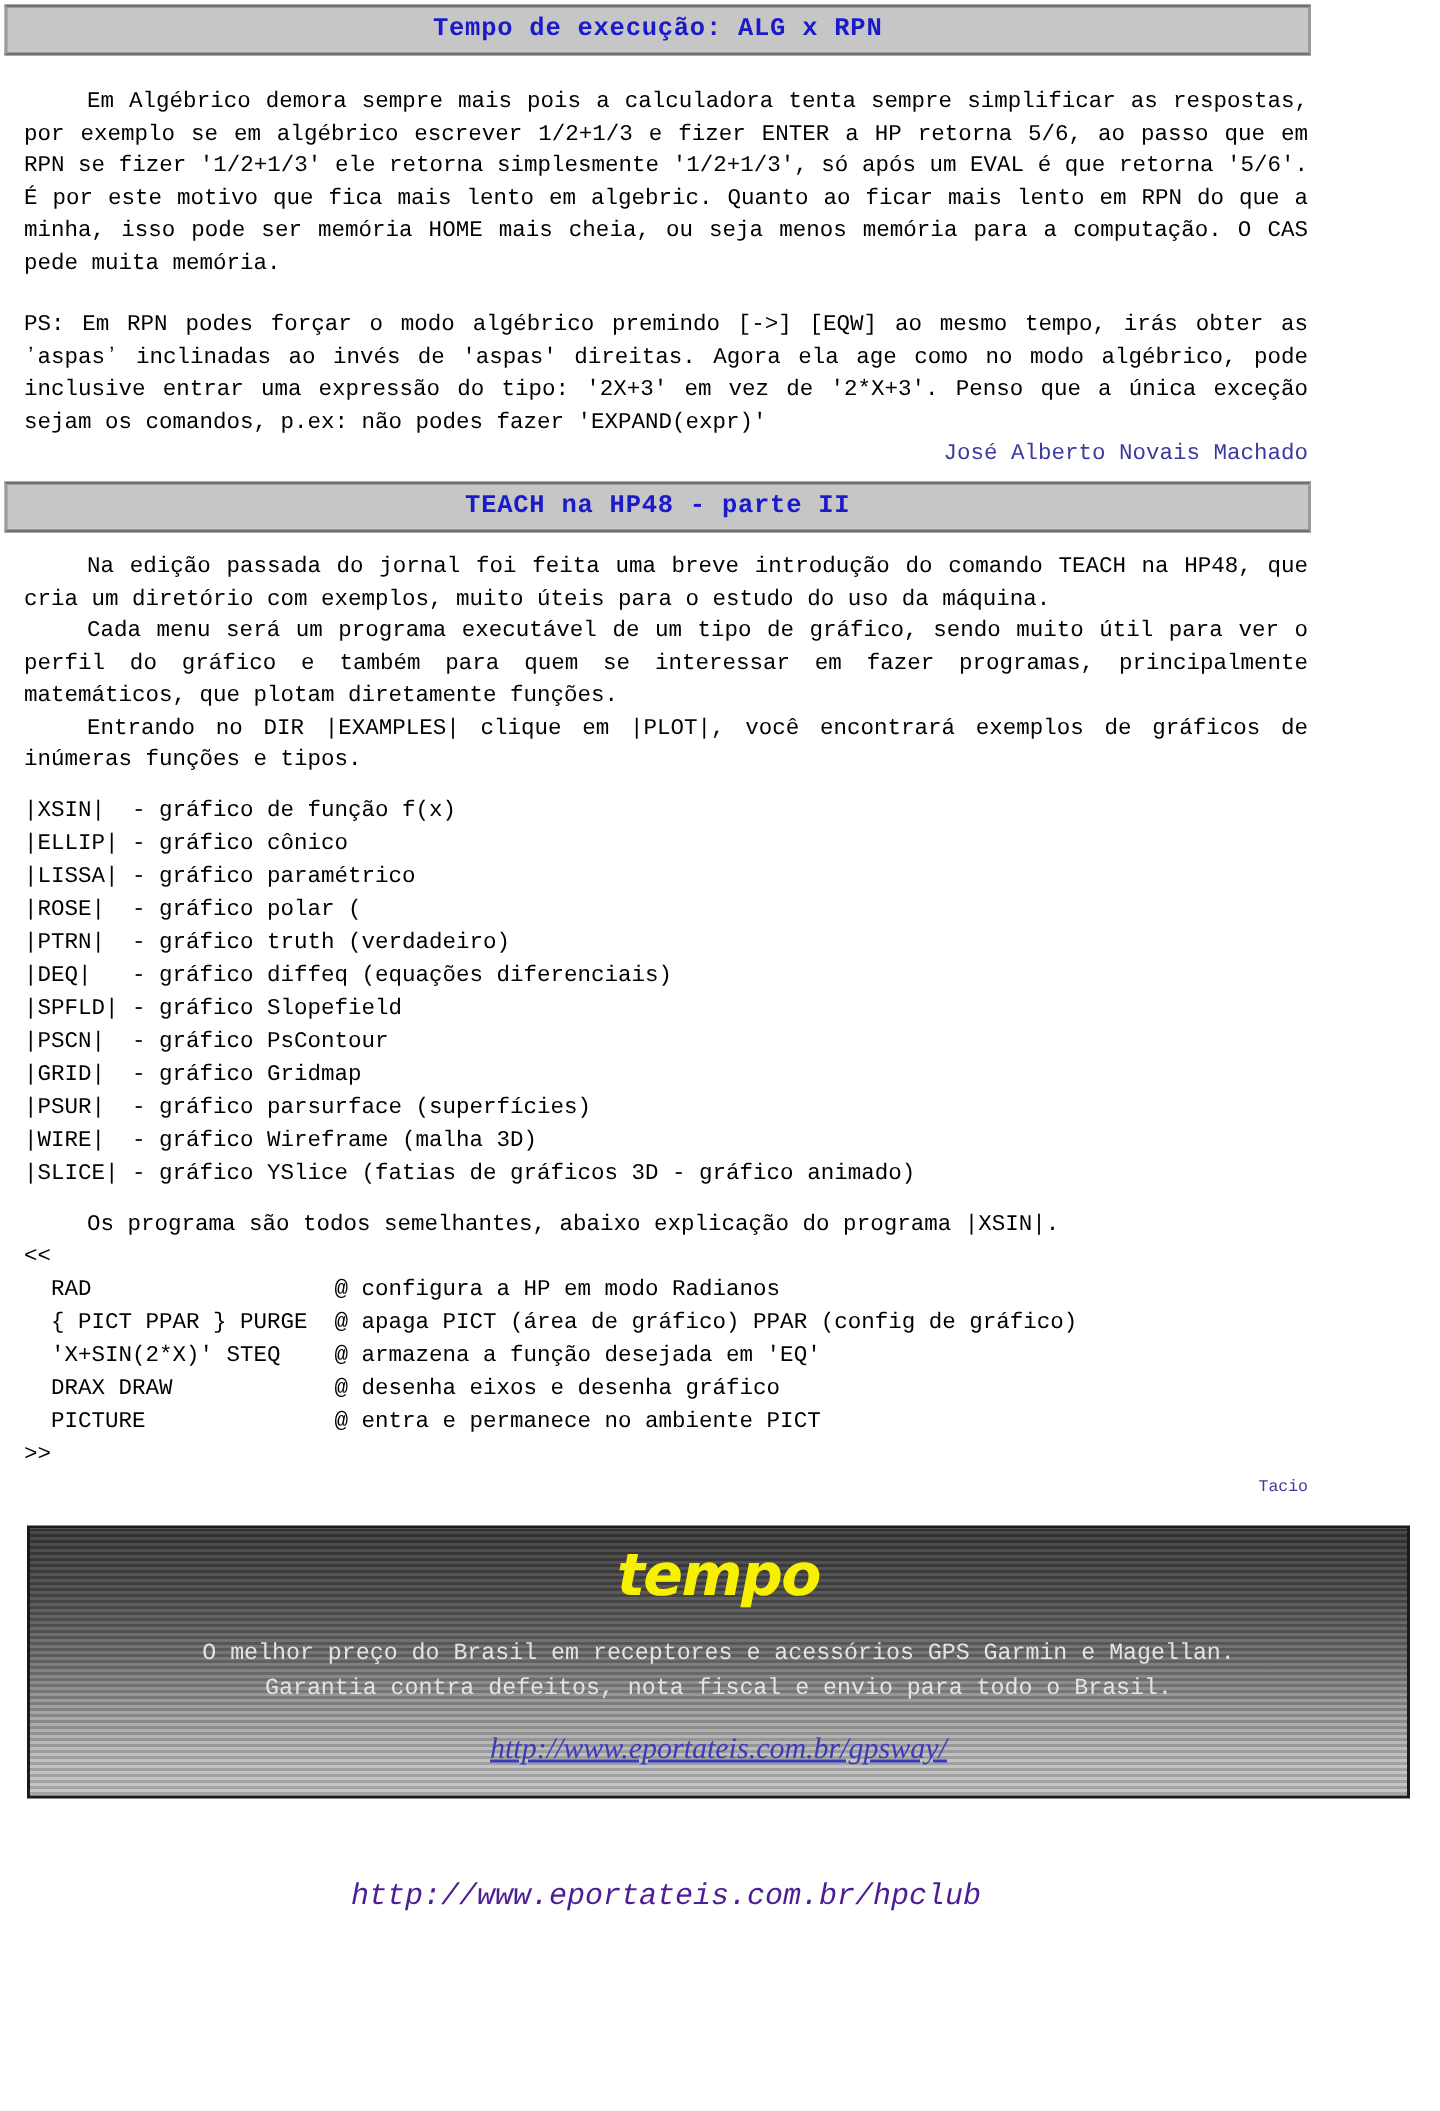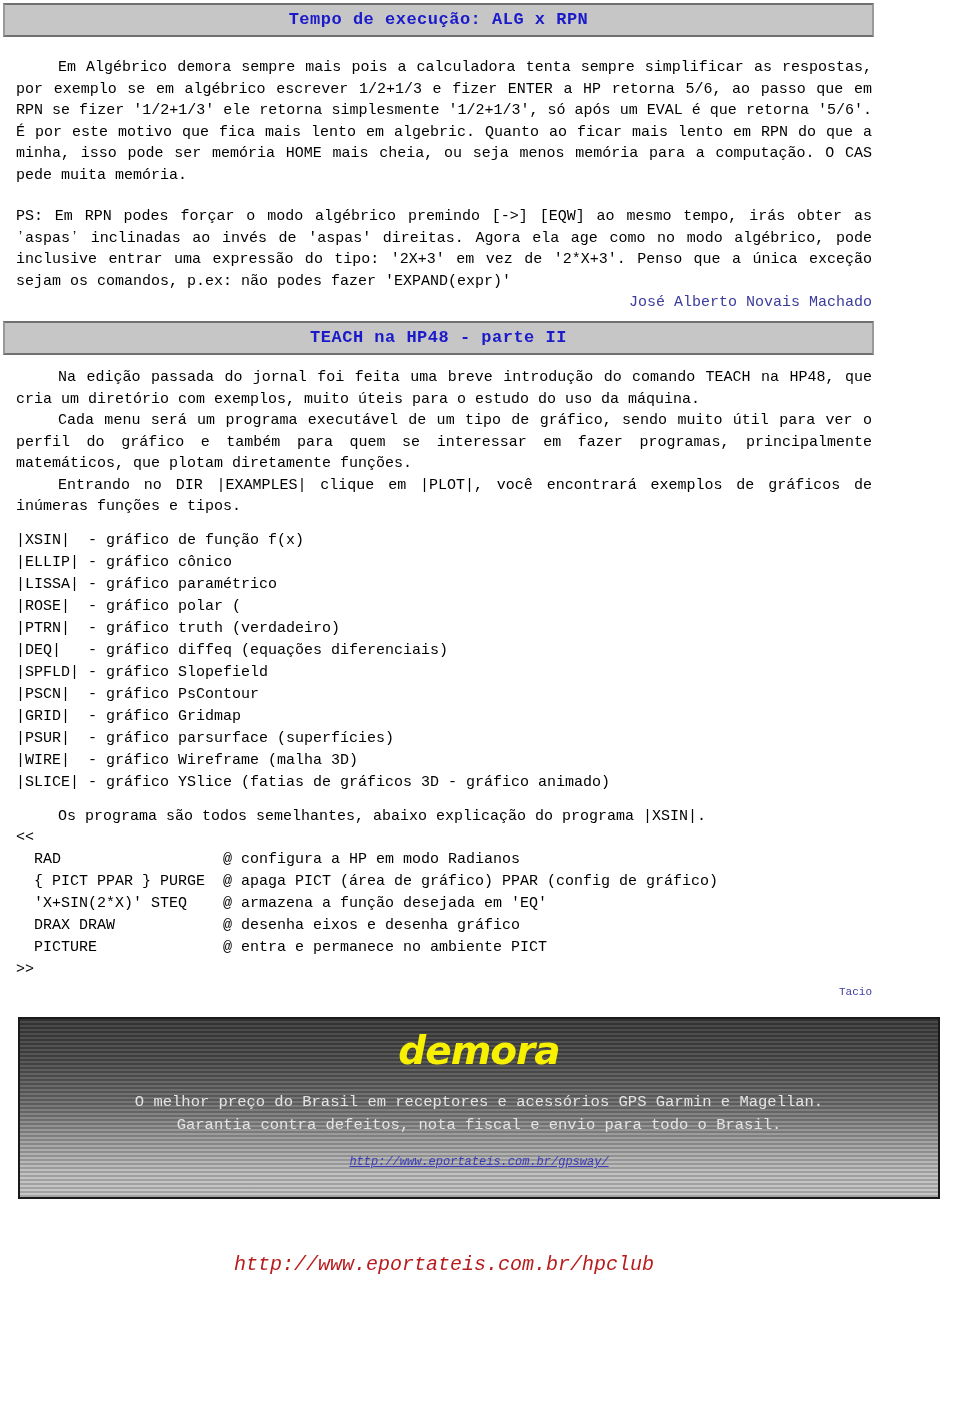--- a/index.html
+++ b/index.html
@@ -138,38 +138,38 @@
   }
   .banner-text {
     margin-top: 18px;
     font-family: "Liberation Mono", "DejaVu Sans Mono", monospace;
     font-size: 15.5px;
     color: #e4e4e4;
     line-height: 23px;
   }
   .banner-link {
     margin-top: 18px;
-    font-family: Liberation Mono, monospace;
+    font-family: Liberation Serif, serif;
     font-style: italic;
-    font-size: 12px;
+    font-size: 20px;
     color: #3b3bbb;
     text-decoration: underline;
     display: inline-block;
   }
 
   
   .footer {
     text-align: center;
     margin-top: 54px;
   }
   .footer-link {
     font-family: "Liberation Mono", "DejaVu Sans Mono", monospace;
     font-style: italic;
     font-size: 20px;
-    color: #b91c1c;
+    color: #4c1d95;
     text-decoration: none;
   }
 </style>
 </head>
 <body>
 
 <div class="page">
 
   <div class="titlebar" id="titlebar-1">
     <span class="t">Tempo de execução: ALG x RPN</span>
@@ -207,21 +207,21 @@
     <p class="just indent">Os programa são todos semelhantes, abaixo explicação do programa |XSIN|.</p>
   </div>
 
   <div class="codeblock" id="code-block"><div class="crow">&lt;&lt;</div><div class="crow">  RAD                  @ configura a HP em modo Radianos</div><div class="crow">  { PICT PPAR } PURGE  @ apaga PICT (área de gráfico) PPAR (config de gráfico)</div><div class="crow">  'X+SIN(2*X)' STEQ    @ armazena a função desejada em 'EQ'</div><div class="crow">  DRAX DRAW            @ desenha eixos e desenha gráfico</div><div class="crow">  PICTURE              @ entra e permanece no ambiente PICT</div><div class="crow">&gt;&gt;</div></div>
 
   <div class="signature small">Tacio</div>
 
   <div class="banner-wrap">
     <div class="banner">
       <div class="banner-inner">
-        <div class="logo">demora</div>
+        <div class="logo">tempo</div>
         <div class="banner-text">
           <div>O melhor preço do Brasil em receptores e acessórios GPS Garmin e Magellan.</div>
           <div>Garantia contra defeitos, nota fiscal e envio para todo o Brasil.</div>
         </div>
         <a class="banner-link" href="#">http://www.eportateis.com.br/gpsway/</a>
       </div>
     </div>
   </div>
 
   <div class="footer">

